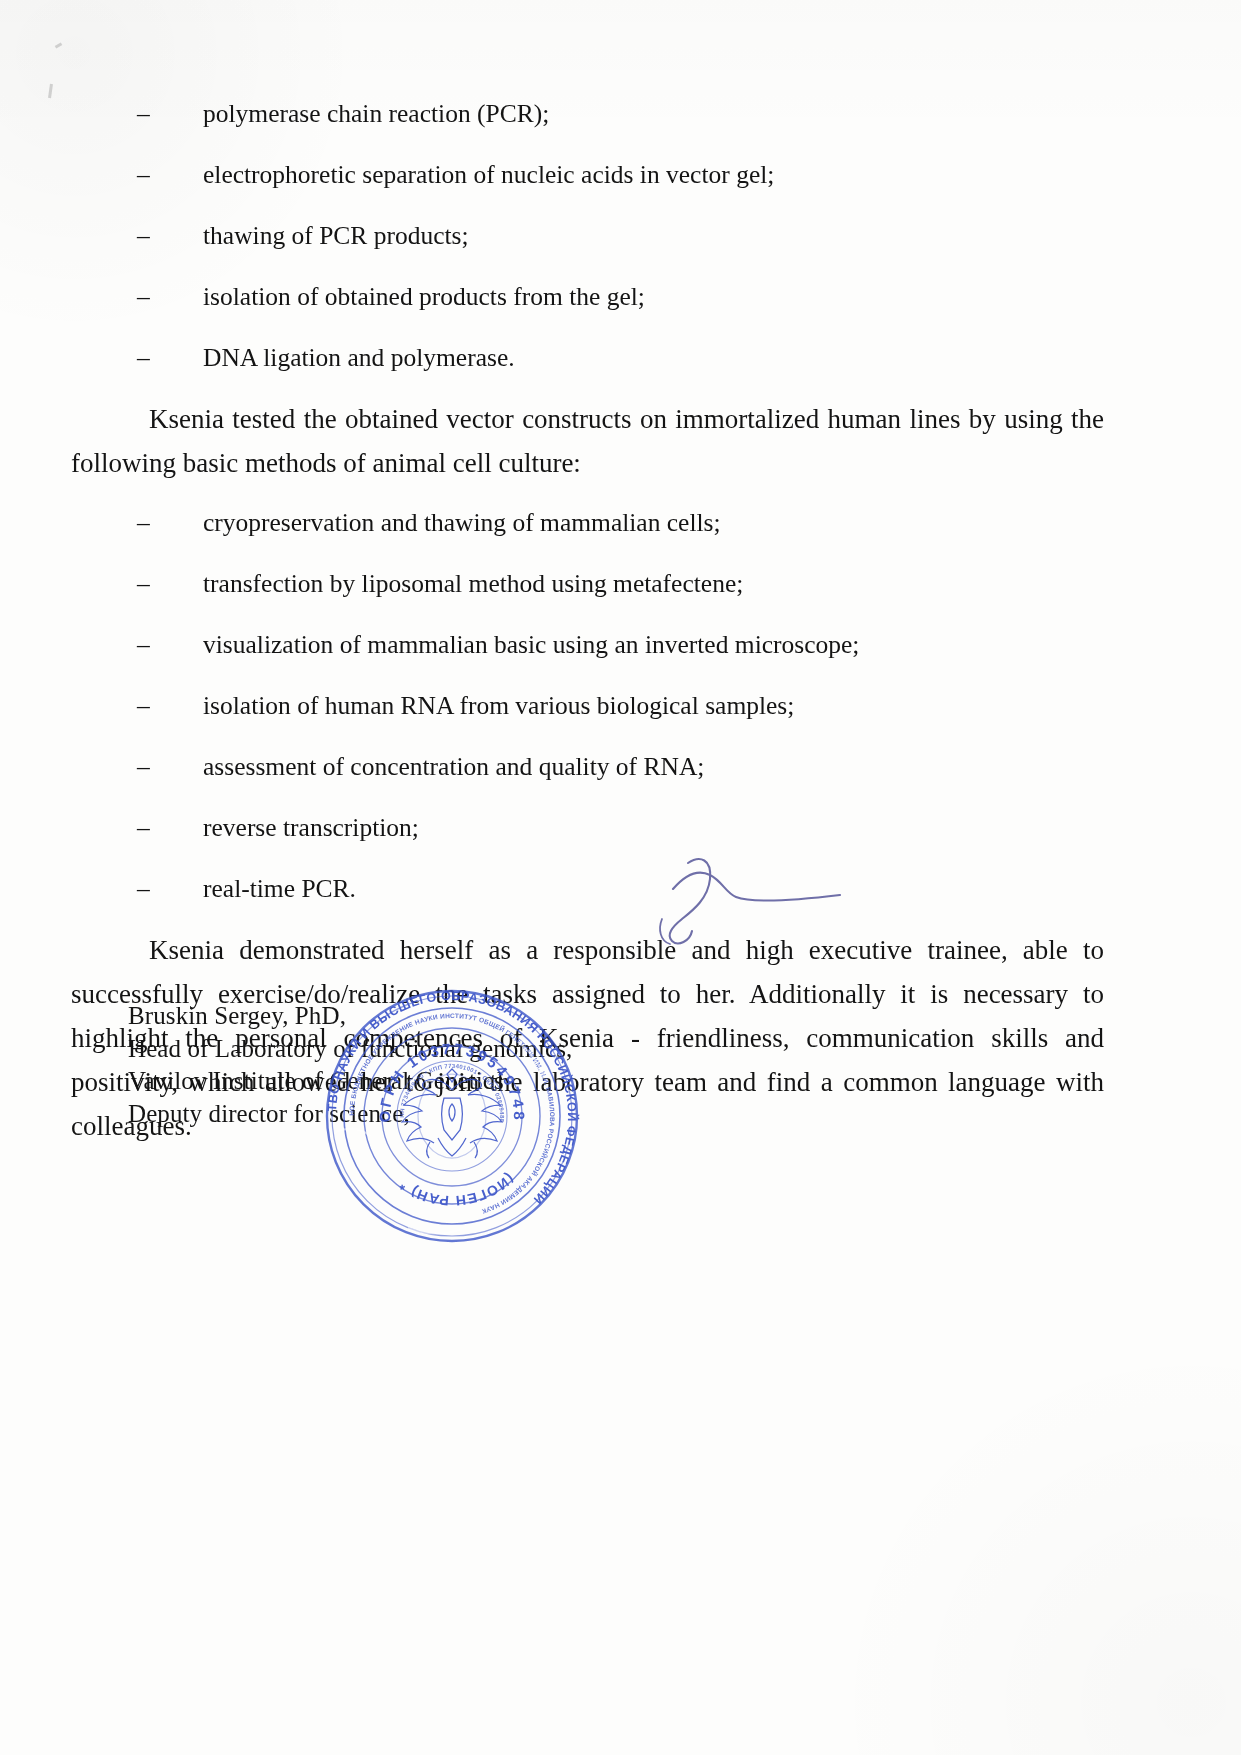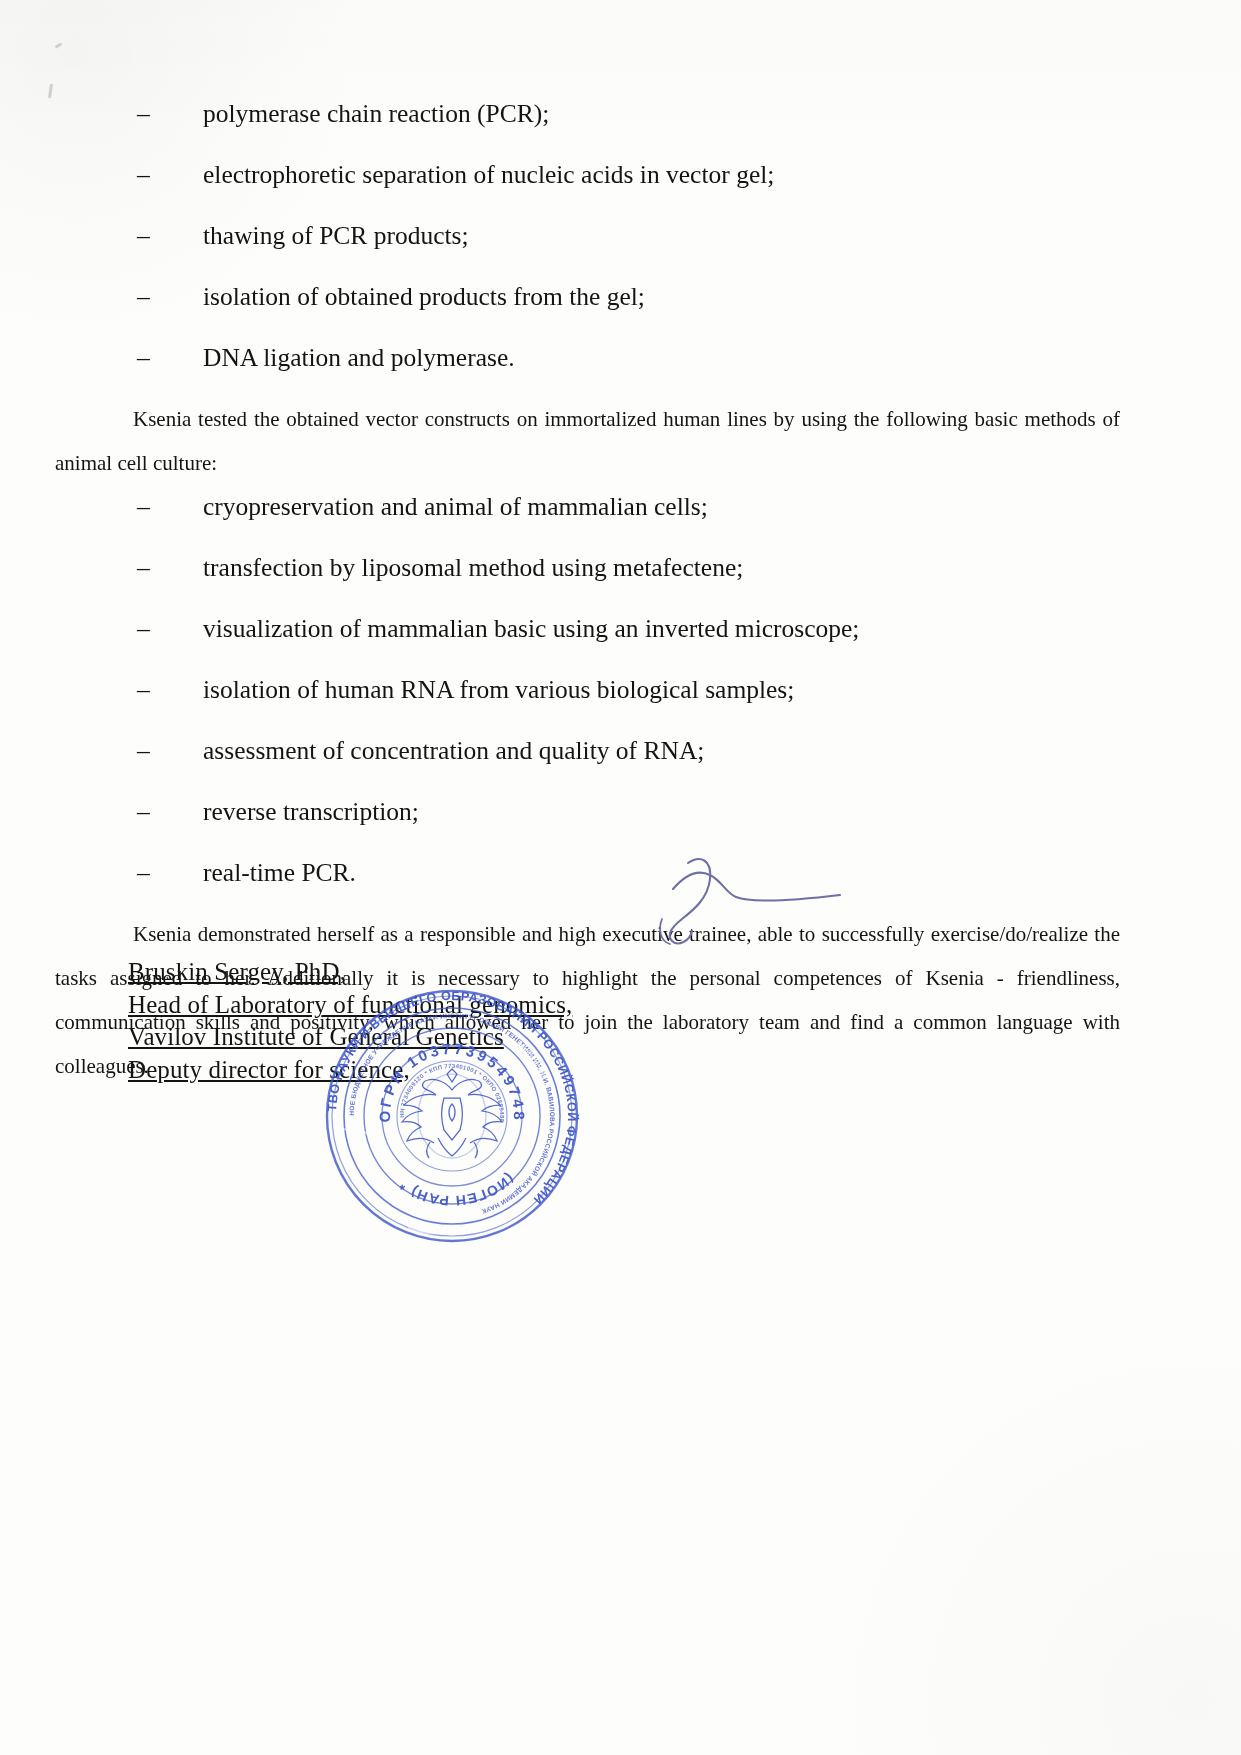--- a/index.html
+++ b/index.html
@@ -50,39 +50,38 @@
     margin-bottom: 18px;
     white-space: nowrap;
   }
   ul.bullets li .dash {
     position: absolute;
     left: 82px;
     top: 0;
     font-size: 25.5px;
   }
   p.body {
-    font-size: 21px;
+    font-size: 27px;
     line-height: 44px;
     text-align: justify;
-    margin: 0;
+    margin: 16px;
     text-indent: 78px;
   }
   .list-block-1 { margin-top: 0; }
   .para-1 { margin-top: 26px; }
   .list-block-2 { margin-top: 30px; }
   .para-2 { margin-top: 30px; }
 
   .signature-block {
     position: absolute;
     left: 128px;
-    top: 956px;
+    top: 1000px;
     font-size: 25px;
     line-height: 32.5px;
     white-space: nowrap;
-    text-decoration: underline;
   }
   .signature-block div { letter-spacing: 0.1px; }
 
   .hand-signature {
     position: absolute;
     left: 640px;
     top: 845px;
     width: 260px;
     height: 120px;
   }
@@ -128,21 +127,21 @@
         <span class="dash">–</span>
         <span>DNA ligation and polymerase.</span>
       </li>
     </ul>
 
     <p class="body para-1">Ksenia tested the obtained vector constructs on immortalized human lines by using the following basic methods of animal cell culture:</p>
 
     <ul class="bullets list-block-2">
       <li>
         <span class="dash">–</span>
-        <span>cryopreservation and animal of mammalian cells;</span>
+        <span>cryopreservation and thawing of mammalian cells;</span>
       </li>
       <li>
         <span class="dash">–</span>
         <span>transfection by liposomal method using metafectene;</span>
       </li>
       <li>
         <span class="dash">–</span>
         <span>visualization of mammalian basic using an inverted microscope;</span>
       </li>
       <li>

